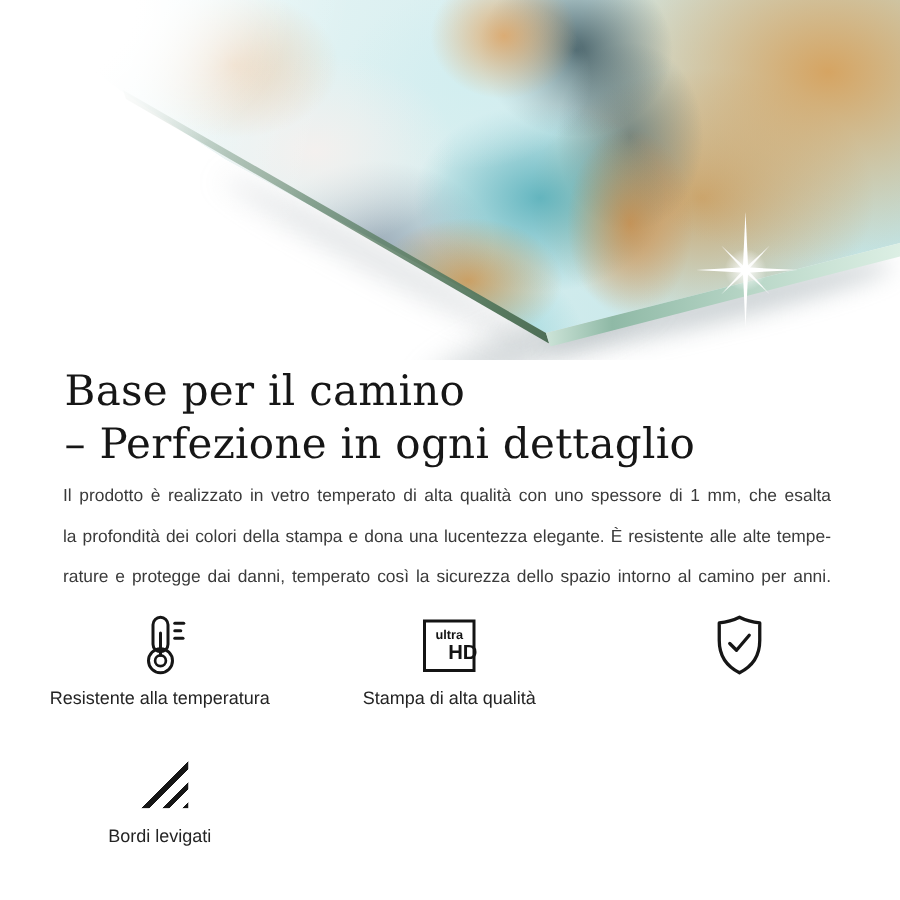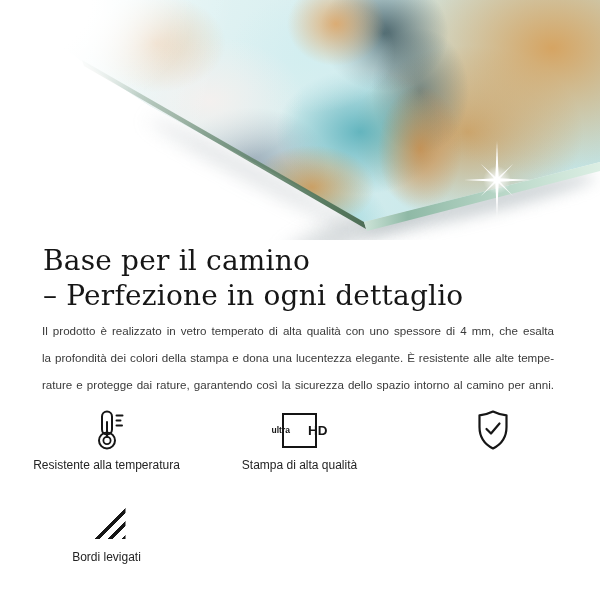--- a/index.html
+++ b/index.html
@@ -59,21 +59,21 @@
     text-align:justify;text-align-last:justify;}
 
   
   .features{display:grid;grid-template-columns:repeat(3,193px);padding-left:10px;
     row-gap:27px;margin-top:10px;}
   .feature{display:flex;flex-direction:column;align-items:center;}
   .icon-wrap{height:44px;display:flex;align-items:center;justify-content:center;}
   .feature-label{margin-top:5px;font-size:12px;line-height:16px;color:#242424;text-align:right;}
 
   .hd-box{width:35px;height:35px;border:2.5px solid #141414;box-sizing:border-box;
-    display:flex;flex-direction:row;align-items:center;justify-content:center;line-height:1;}
+    display:flex;flex-direction:column;align-items:center;justify-content:center;line-height:1;}
   .hd-top{font-size:8.5px;font-weight:700;color:#141414;letter-spacing:0;}
   .hd-bottom{font-size:13.5px;font-weight:800;color:#141414;margin-top:1px;padding-left:18px;}
 
   .stripes{width:38px;height:34px;
     background:repeating-linear-gradient(135deg,#161616 0 3.5px,transparent 3.5px 9.5px);
     clip-path:polygon(0 100%,100% 0,100% 100%);}
 </style>
 </head>
 <body>
 
@@ -105,23 +105,23 @@
     </svg>
   </div>
 
   <div class="content">
     <h1 class="title">
       <span>Base per il camino</span><br>
       <span>– Perfezione in ogni dettaglio</span>
     </h1>
 
     <div class="desc">
-      <div class="desc-line">Il prodotto è realizzato in vetro temperato di alta qualità con uno spessore di 4 mm, che esalta</div>
+      <div class="desc-line">Il prodotto è realizzato in vetro temperato di alta qualità con uno spessore di 1 mm, che esalta</div>
       <div class="desc-line">la profondità dei colori della stampa e dona una lucentezza elegante. È resistente alle alte tempe-</div>
-      <div class="desc-line">rature e protegge dai rature, garantendo così la sicurezza dello spazio intorno al camino per anni.</div>
+      <div class="desc-line">rature e protegge dai danni, temperato così la sicurezza dello spazio intorno al camino per anni.</div>
     </div>
 
     <div class="features">
 
       <div class="feature">
         <div class="icon-wrap">
           <svg width="44" height="44" viewBox="0 0 44 44" fill="none" stroke="#161616" stroke-width="2" stroke-linecap="round">
             <rect x="17" y="3.5" width="10" height="23" rx="5"></rect>
             <circle cx="22" cy="32.5" r="8"></circle>
             <circle cx="22" cy="32.5" r="3.6" stroke-width="1.8"></circle>

